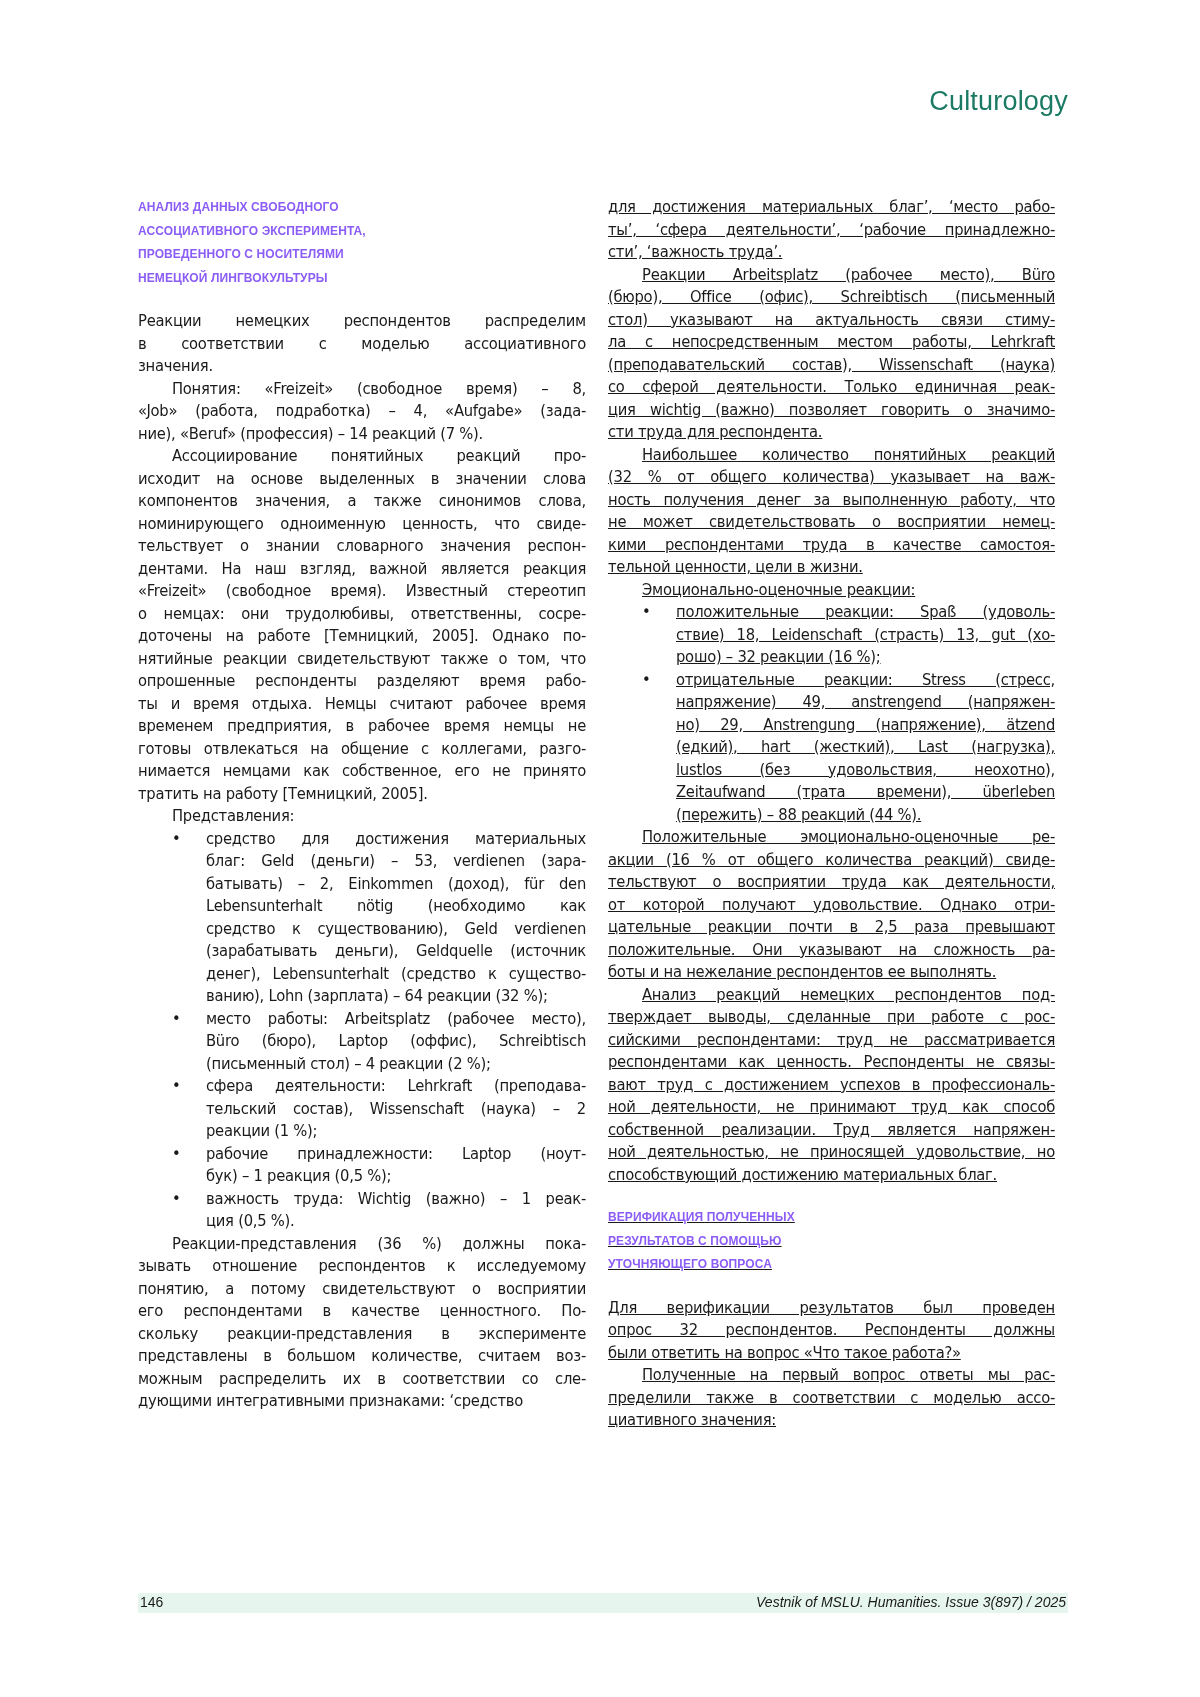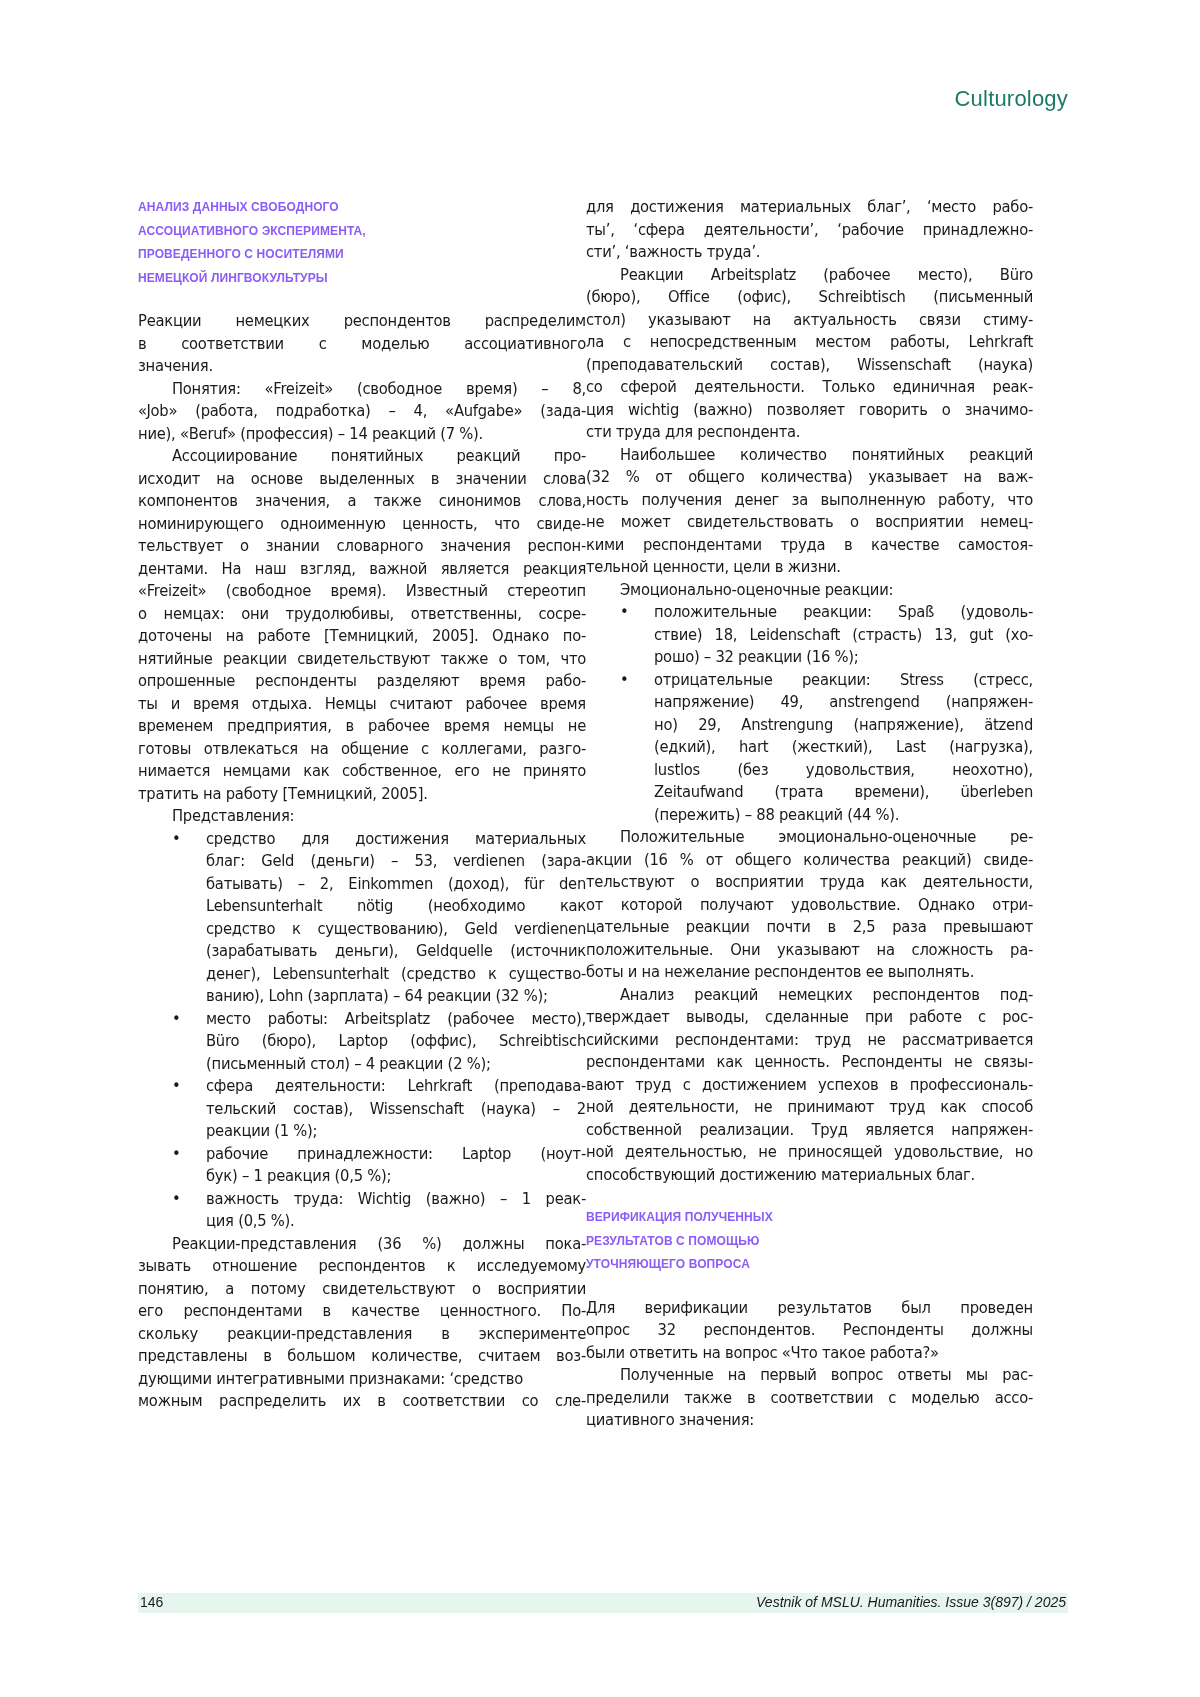--- a/index.html
+++ b/index.html
@@ -1,22 +1,22 @@
 <!DOCTYPE html>
 <html><head>
 <meta charset="utf-8">
 <style>
   html, body { margin: 0; padding: 0; background: #ffffff; }
   body { width: 1200px; height: 1697px; position: relative; overflow: hidden;
          font-family: "DejaVu Sans Condensed", "DejaVu Sans", sans-serif; color: #1a1a1a; }
   .running-head { position: absolute; right: 132px; top: 86px; font-family: "Liberation Sans", sans-serif;
-                  font-size: 22px; color: #1b7a63; letter-spacing: 0.2px; }
+                  font-size: 27px; color: #1b7a63; letter-spacing: 0.2px; }
   .col { position: absolute; top: 196px; }
   .col-left { left: 138px; width: 448px; }
-  .col-right { left: 586px; width: 447px; }
+  .col-right { left: 608px; width: 447px; text-decoration: underline; }
   .line { font-size: 16.4px; line-height: 22.5px; height: 22.5px; white-space: nowrap;
           text-align: justify; text-align-last: justify; font-stretch: condensed; letter-spacing: -0.25px; }
   .line.last { text-align-last: left; }
   .indent { padding-left: 34px; }
   .bullet-line { position: relative; padding-left: 68px; }
   .bullet { position: absolute; left: 34px; top: 0; }
   .heading { font-family: "Liberation Sans", sans-serif; font-weight: bold; color: #8b5cf6;
              font-size: 12px; line-height: 23.5px; letter-spacing: 0.1px; }
   .gap-h { height: 20px; }
   .gap-s { height: 20px; }
@@ -99,22 +99,22 @@
         <div class="line bullet-line last"><span>ция (0,5 %).</span></div>
       </div>
     </div>
   <div>
       <div class="line indent">Реакции-представления (36 %) должны пока-</div>
       <div class="line">зывать отношение респондентов к исследуемому</div>
       <div class="line">понятию, а потому свидетельствуют о восприятии</div>
       <div class="line">его респондентами в качестве ценностного. По-</div>
       <div class="line">скольку реакции-представления в эксперименте</div>
       <div class="line">представлены в большом количестве, считаем воз-</div>
+      <div class="line">можным распределить их в соответствии со сле-</div>
       <div class="line last">дующими интегративными признаками: ‘средство</div>
-      <div class="line">можным распределить их в соответствии со сле-</div>
     </div>
 </div>
 
 <div class="col col-right">
   <div>
       <div class="line">для достижения материальных благ’, ‘место рабо-</div>
       <div class="line">ты’, ‘сфера деятельности’, ‘рабочие принадлежно-</div>
       <div class="line last">сти’, ‘важность труда’.</div>
     </div>
   <div>

